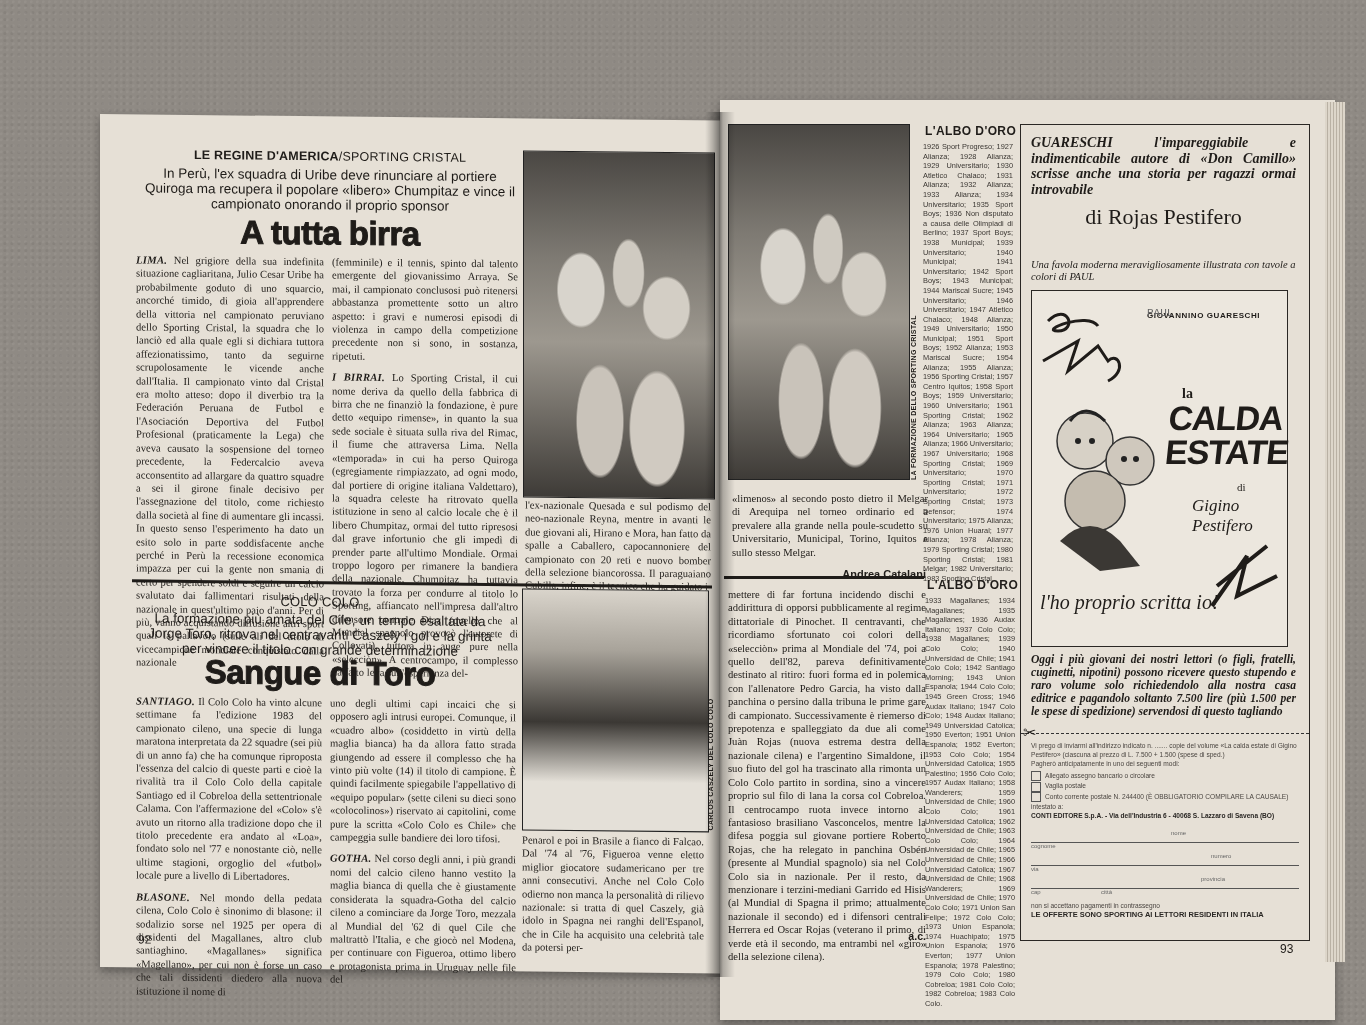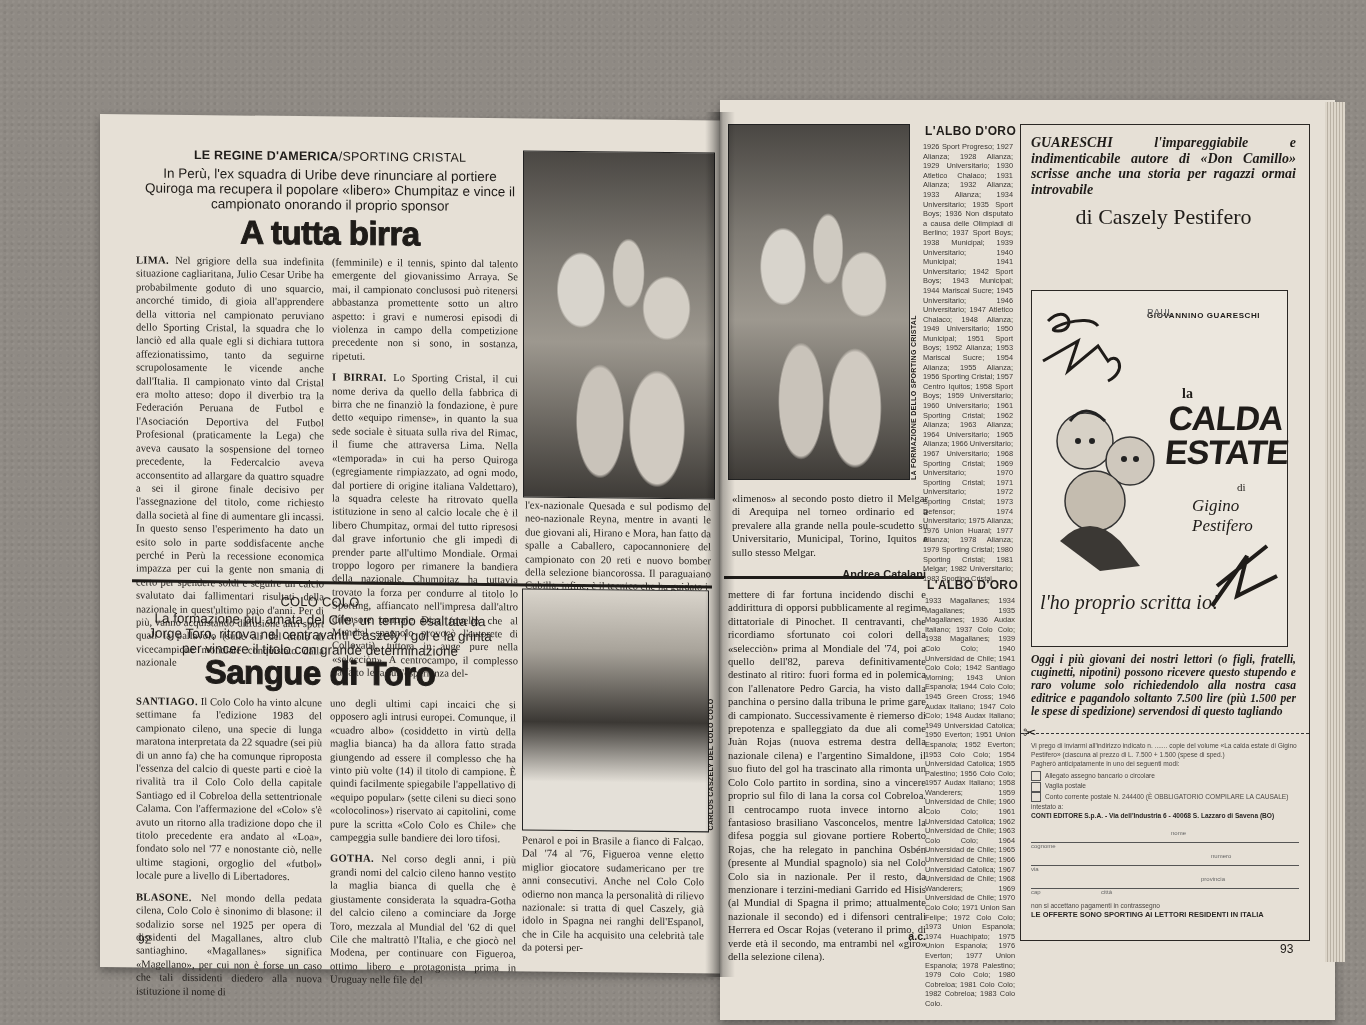--- a/index.html
+++ b/index.html
@@ -32,21 +32,21 @@
     background:linear-gradient(90deg, rgba(0,0,0,0) 0%, rgba(0,0,0,0.35) 45%, rgba(0,0,0,0.45) 50%, rgba(0,0,0,0.25) 60%, rgba(0,0,0,0) 100%);
     z-index:5;
   }
   .abs { position:absolute; }
   .kicker { font-family:"Liberation Sans", sans-serif; font-size:12.5px; text-align:center; letter-spacing:0.2px; }
   .kicker b { font-weight:bold; }
   .deck { font-family:"Liberation Sans", sans-serif; font-size:13.5px; line-height:15px; text-align:center; }
   .headline { font-family:"Liberation Sans", sans-serif; font-weight:900; font-size:33px; text-align:center; letter-spacing:-0.5px; -webkit-text-stroke:1px #1f1c19; }
   .body { font-size:10.6px; line-height:13.4px; text-align:justify; }
   .body p { margin:0 0 8px 0; text-indent:0; }
-  .body .lead { font-weight:bold; letter-spacing:0.3px; }
+  .body .lead { font-weight:bold; letter-spacing:0.3px;font-style:italic; }
   .photo {
     background:
       radial-gradient(ellipse at 30% 40%, #d8d4cc 0 12%, transparent 13%),
       radial-gradient(ellipse at 55% 35%, #cfcac1 0 10%, transparent 11%),
       radial-gradient(ellipse at 75% 45%, #d3cec5 0 11%, transparent 12%),
       radial-gradient(ellipse at 40% 78%, #c9c3ba 0 14%, transparent 15%),
       radial-gradient(ellipse at 70% 80%, #d0cac1 0 14%, transparent 15%),
       linear-gradient(180deg,#4a4743 0%, #7d7972 30%, #9d988f 55%, #3e3b37 100%);
     border:1px solid #222;
   }
@@ -136,22 +136,23 @@
 
     <div class="abs body" style="left:8px; top:488px; width:198px;">mettere di far fortuna incidendo dischi e addirittura di opporsi pubblicamente al regime dittatoriale di Pinochet. Il centravanti, che ricordiamo sfortunato coi colori della «selecciòn» prima al Mondiale del '74, poi a quello dell'82, pareva definitivamente destinato al ritiro: fuori forma ed in polemica con l'allenatore Pedro Garcia, ha visto dalla panchina o persino dalla tribuna le prime gare di campionato. Successivamente è riemerso di prepotenza e spalleggiato da due ali come Juàn Rojas (nuova estrema destra della nazionale cilena) e l'argentino Simaldone, il suo fiuto del gol ha trascinato alla rimonta un Colo Colo partito in sordina, sino a vincere proprio sul filo di lana la corsa col Cobreloa. Il centrocampo ruota invece intorno al fantasioso brasiliano Vasconcelos, mentre la difesa poggia sul giovane portiere Roberto Rojas, che ha relegato in panchina Osbén (presente al Mundial spagnolo) sia nel Colo Colo sia in nazionale. Per il resto, da menzionare i terzini-mediani Garrido ed Hisis (al Mundial di Spagna il primo; attualmente nazionale il secondo) ed i difensori centrali Herrera ed Oscar Rojas (veterano il primo, di verde età il secondo, ma entrambi nel «giro» della selezione cilena).</div>
     <div class="abs body" style="left:150px; top:830px; width:56px; text-align:right; font-family:'Liberation Sans',sans-serif; font-weight:bold;">a.c.</div>
 
     <div class="abs albo-title" style="left:207px; top:478px;">L'ALBO D'ORO</div>
     <div class="abs albo-text" style="left:205px; top:496px; width:90px;">1933 Magallanes; 1934 Magallanes; 1935 Magallanes; 1936 Audax Italiano; 1937 Colo Colo; 1938 Magallanes; 1939 Colo Colo; 1940 Universidad de Chile; 1941 Colo Colo; 1942 Santiago Morning; 1943 Union Espanola; 1944 Colo Colo; 1945 Green Cross; 1946 Audax Italiano; 1947 Colo Colo; 1948 Audax Italiano; 1949 Universidad Catolica; 1950 Everton; 1951 Union Espanola; 1952 Everton; 1953 Colo Colo; 1954 Universidad Catolica; 1955 Palestino; 1956 Colo Colo; 1957 Audax Italiano; 1958 Wanderers; 1959 Universidad de Chile; 1960 Colo Colo; 1961 Universidad Catolica; 1962 Universidad de Chile; 1963 Colo Colo; 1964 Universidad de Chile; 1965 Universidad de Chile; 1966 Universidad Catolica; 1967 Universidad de Chile; 1968 Wanderers; 1969 Universidad de Chile; 1970 Colo Colo; 1971 Union San Felipe; 1972 Colo Colo; 1973 Union Espanola; 1974 Huachipato; 1975 Union Espanola; 1976 Everton; 1977 Union Espanola; 1978 Palestino; 1979 Colo Colo; 1980 Cobreloa; 1981 Colo Colo; 1982 Cobreloa; 1983 Colo Colo.</div>
 
     <div class="abs ad" style="left:300px; top:24px; width:288px; height:815px;">
       <div class="abs ad-intro" style="left:10px; top:10px; width:265px;">GUARESCHI l'impareggiabile e indimenticabile autore di «Don Camillo» scrisse anche una storia per ragazzi ormai introvabile</div>
       <div class="abs ad-title" style="left:10px; top:80px; width:265px;">
-        <div>di Caszely Pestifero</div>
+        <div>di Rojas Pestifero</div>
       </div>
+      <div class="abs ad-sub" style="left:10px; top:134px; width:265px;">Una favola moderna meravigliosamente illustrata con tavole a colori di PAUL</div>
 
       <div class="book" style="left:10px; top:165px; width:255px; height:355px;">
         <div class="abs book-author" style="left:115px; top:20px;">GIOVANNINO GUARESCHI</div>
         <div class="abs book-ill" style="left:115px; top:16px;">PAUL</div>
         <svg class="abs" style="left:6px; top:10px;" width="100" height="90" viewBox="0 0 100 90">
           <path d="M10 20 C30 0, 40 30, 20 30 S50 10, 60 25 M5 60 L40 40 L30 70 L60 45 L70 60 C80 50, 90 70, 70 80" stroke="#1f1c19" stroke-width="3" fill="none"></path>
         </svg>
         <div class="abs" style="left:150px; top:95px; font-family:'Liberation Serif',serif; font-weight:bold; font-size:14px;">la</div>
         <div class="abs" style="left:135px; top:110px; font-family:'Liberation Sans',sans-serif; font-weight:900; font-size:34px; line-height:34px; letter-spacing:-1px; transform:skewX(-6deg);">
           <div>CALDA</div>

